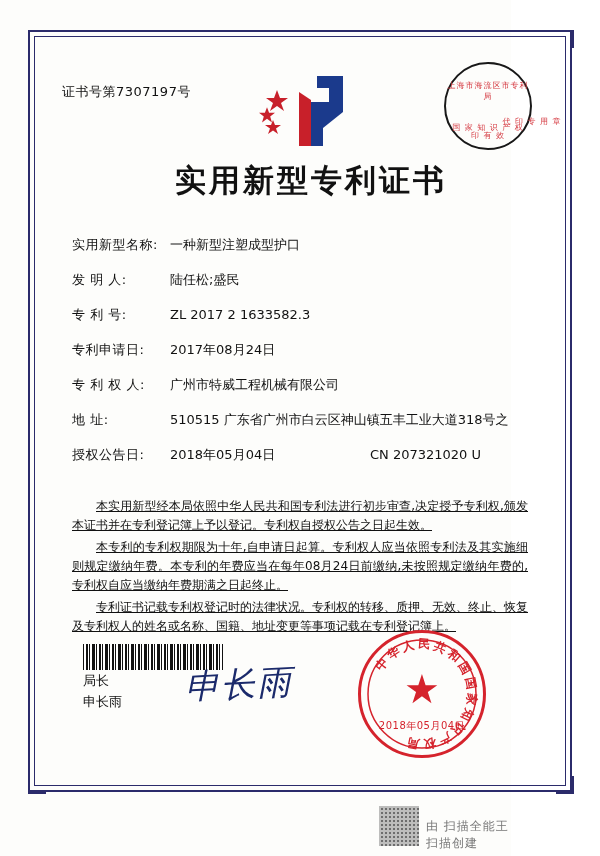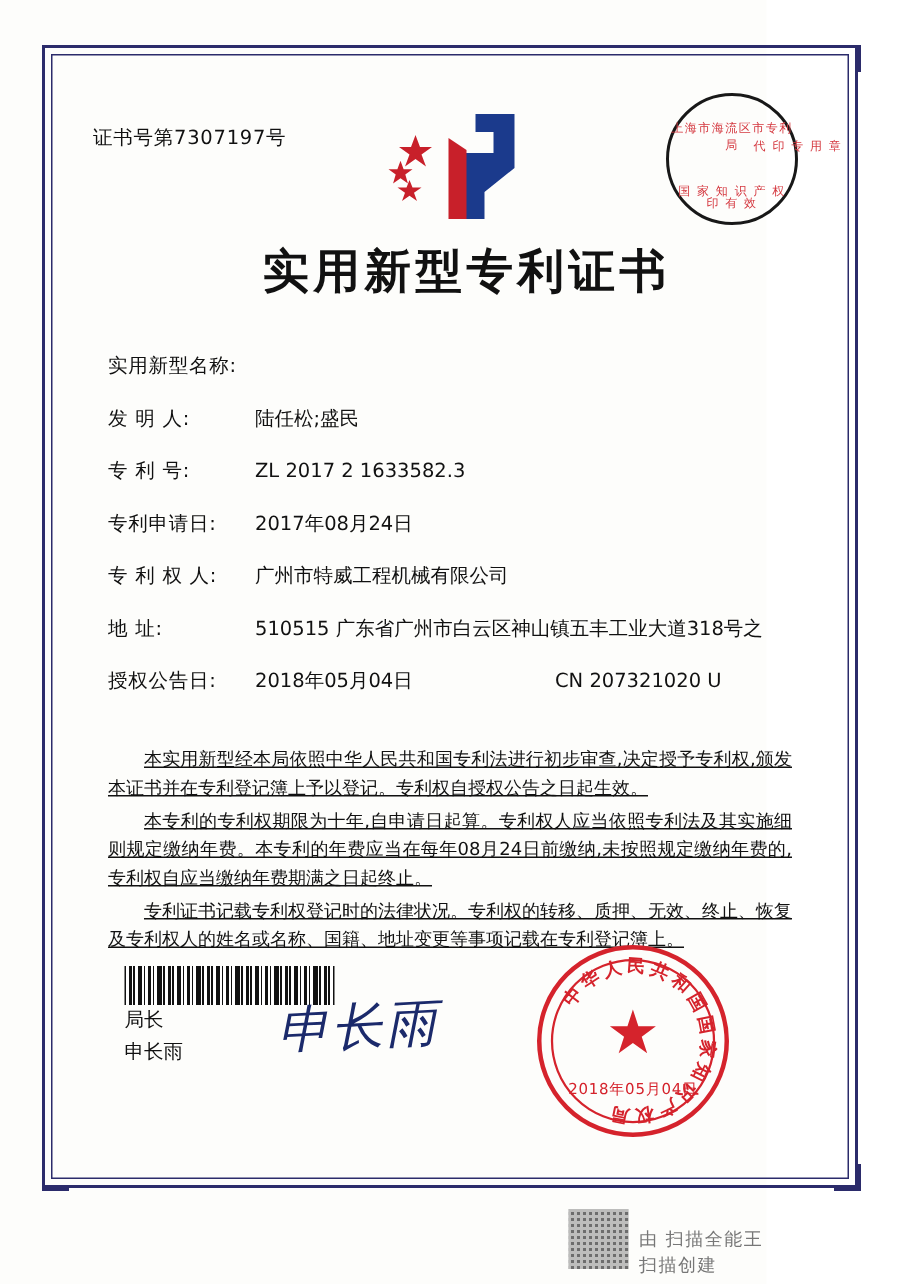--- a/index.html
+++ b/index.html
@@ -85,21 +85,21 @@
   .seal-top .sl {
     position: absolute;
     width: 100%;
     text-align: center;
     font-size: 8px;
     line-height: 11px;
     letter-spacing: 1px;
   }
   .seal-top .l1 { top: 16px; }
   .seal-top .l2 { top: 46px; margin-top: 20px; }
-  .seal-top .l3 { top: 28px; padding-left: 44px; }
+  .seal-top .l3 { top: 52px; padding-left: 44px; }
   .seal-top .l4 { top: 58px; }
 
   
   .fields {
     position: absolute;
     left: 72px; top: 236px;
     width: 460px;
     font-size: 13px;
     color: #111;
   }
@@ -265,20 +265,21 @@
     <div class="sl l2">印 有 效</div>
     <div class="sl l3">代 印 专 用 章</div>
     <div class="sl l4">国 家 知 识 产 权</div>
   </div>
 
   <div class="title">实用新型专利证书</div>
 
   <div class="fields">
     <div class="field-row">
       <div class="field-label">实用新型名称:</div>
+      <div class="field-value">一种新型注塑成型护口</div>
     </div>
     <div class="field-row">
       <div class="field-label">发 明 人:</div>
       <div class="field-value">陆任松;盛民</div>
     </div>
     <div class="field-row">
       <div class="field-label">专 利 号:</div>
       <div class="field-value">ZL 2017 2 1633582.3</div>
     </div>
     <div class="field-row">

